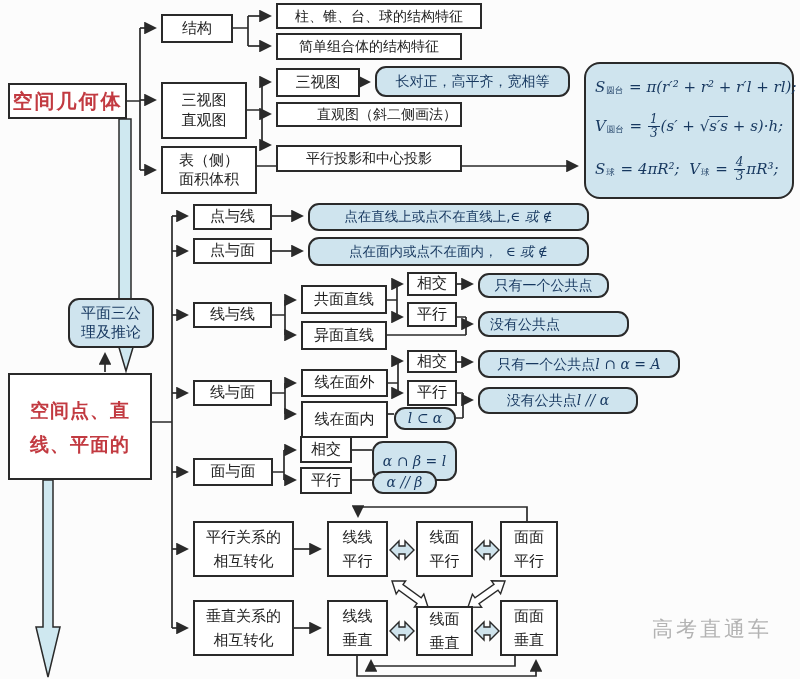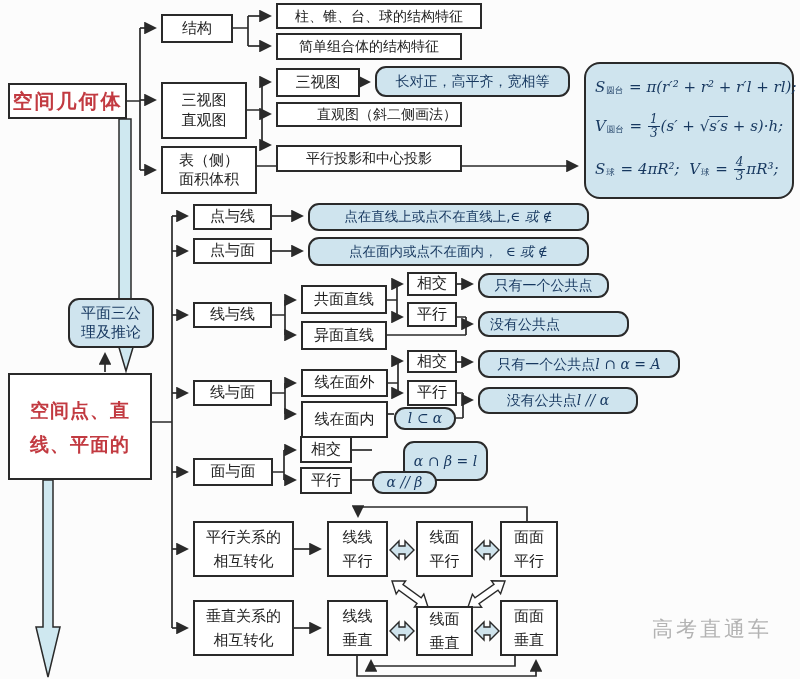--- a/index.html
+++ b/index.html
@@ -238,21 +238,21 @@
   <div class="b blue math f14" style="left:394px;top:407px;width:62px;height:23px;">
       <span class="ln">l ⊂ α</span>
     </div>
 
   <div class="b" style="left:300px;top:436px;width:52px;height:27px;">
       <span class="ln">相交</span>
     </div>
   <div class="b" style="left:300px;top:467px;width:52px;height:27px;">
       <span class="ln">平行</span>
     </div>
-  <div class="b blue math f14" style="left:372px;top:441px;width:85px;height:40px;margin-left:31px;">
+  <div class="b blue math f14" style="left:372px;top:441px;width:85px;height:40px;">
       <span class="ln">α ∩ β = l</span>
     </div>
   <div class="b blue math f14" style="left:372px;top:471px;width:65px;height:23px;">
       <span class="ln">α // β</span>
     </div>
 
   <div class="b conv" style="left:193px;top:521px;width:101px;height:56px;">
     <span class="ln">平行关系的</span>
     <span class="ln">相互转化</span>
   </div>

